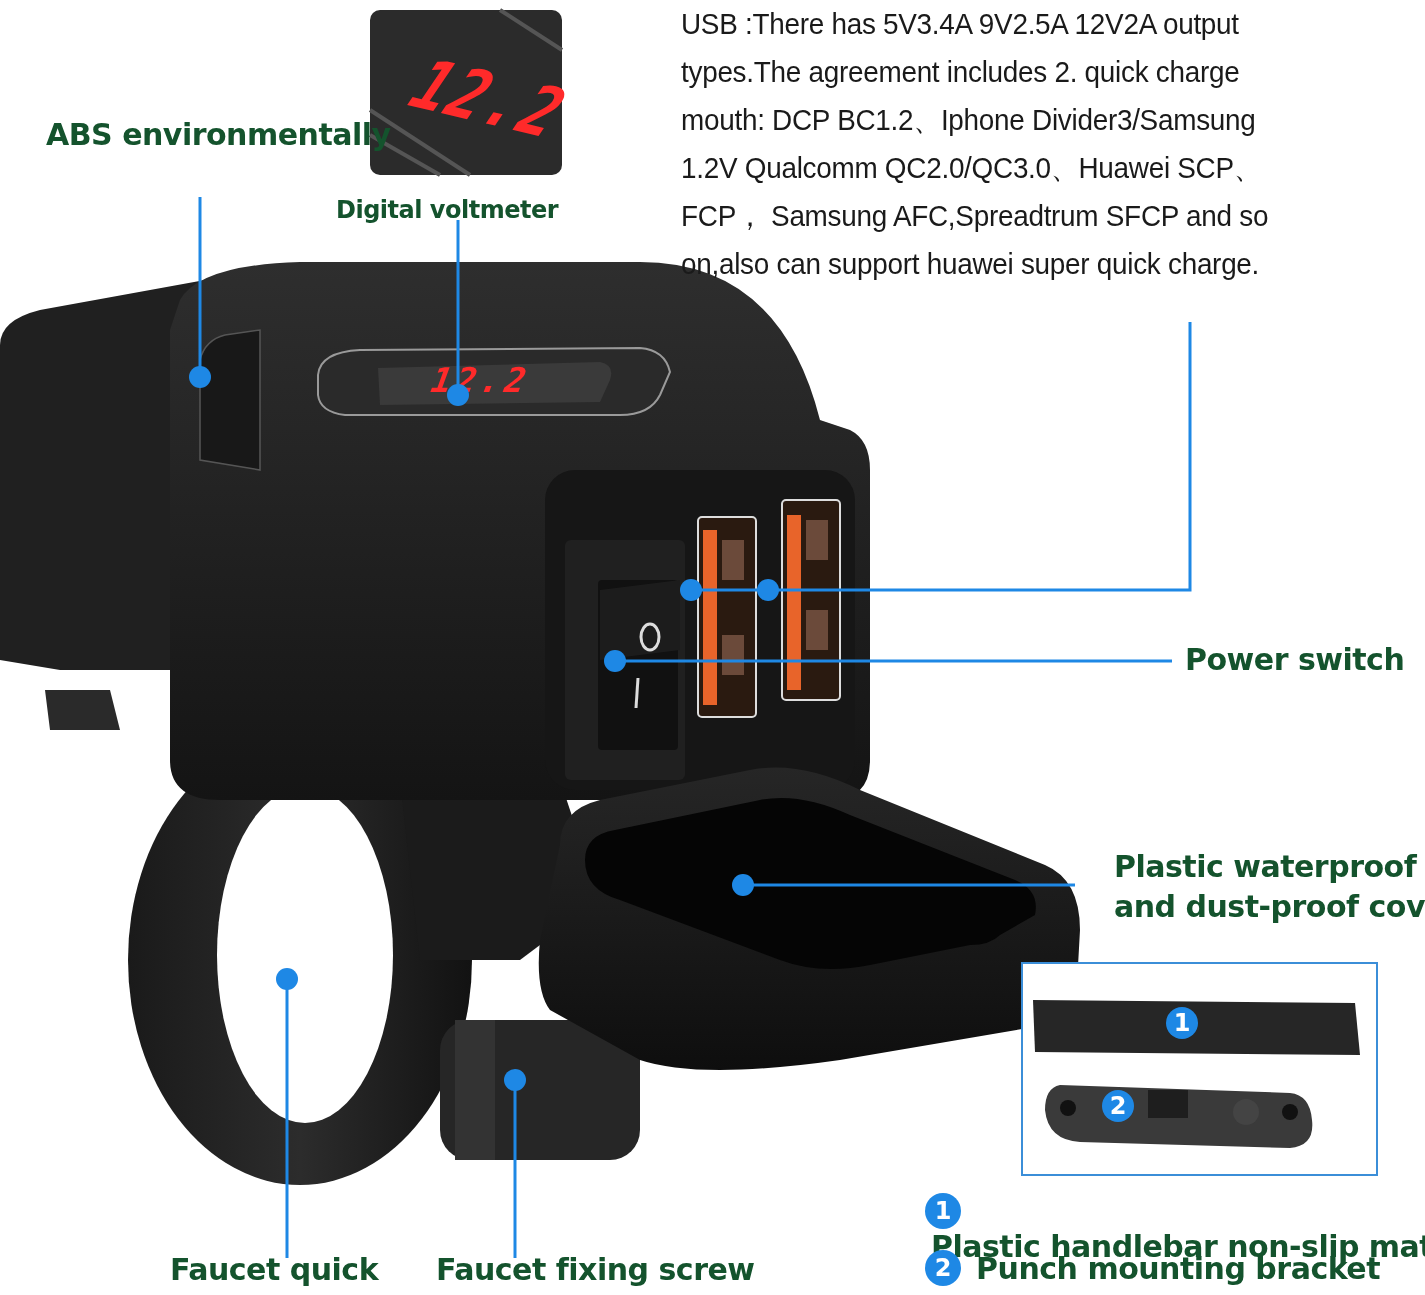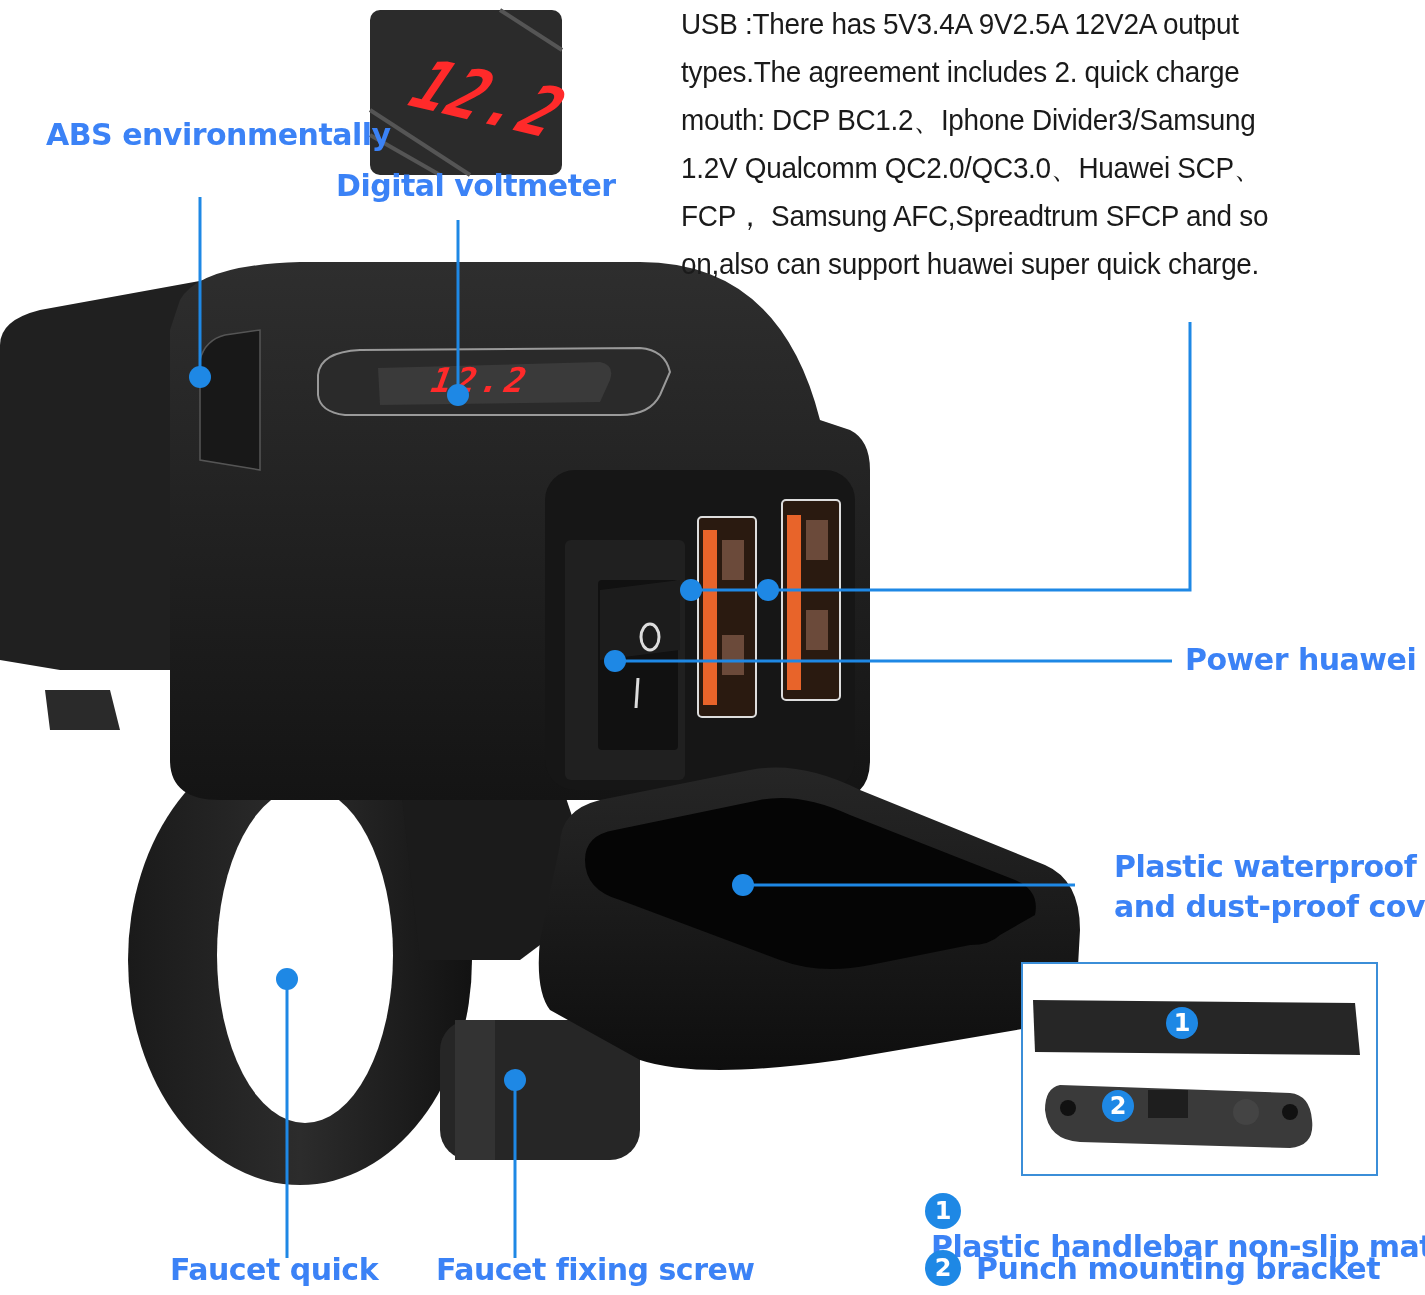--- a/index.html
+++ b/index.html
@@ -1,20 +1,20 @@
 <!DOCTYPE html>
 <html><head>
 <meta charset="utf-8">
 <style>
   html, body { margin:0; padding:0; background:#ffffff; }
   body { width:1425px; height:1295px; position:relative; overflow:hidden;
          font-family:"DejaVu Sans", sans-serif; color:#1a1a1a; }
   .abs { position:absolute; }
   .label { position:absolute; font-family:"DejaVu Sans", sans-serif; font-weight:bold;
-           color:#3b82f6; letter-spacing:-0.5px; white-space:nowrap; }
+           color:#14532d; letter-spacing:-0.5px; white-space:nowrap; }
   .spec { position:absolute; left:681px; top:0px; width:745px;
           font-family:"Liberation Sans", sans-serif; font-size:30px; line-height:48px;
           color:#1a1a1a; letter-spacing:-0.3px; transform:scaleX(0.93); transform-origin:left top; }
   .spec div { white-space:nowrap; }
   svg.art { position:absolute; left:0; top:0; }
   .num-badge { position:absolute; width:32px; height:32px; border-radius:50%;
                display:flex; align-items:center; justify-content:center;
                color:#fff; font-family:"DejaVu Sans", sans-serif; font-weight:bold; font-size:24px; }
 </style>
 </head>
@@ -130,23 +130,23 @@
   <div>mouth: DCP BC1.2、Iphone Divider3/Samsung</div>
   <div>1.2V Qualcomm QC2.0/QC3.0、Huawei SCP、</div>
   <div>FCP，  Samsung AFC,Spreadtrum SFCP and so</div>
   <div>on,also can support huawei super quick charge.</div>
 </div>
 
 <div class="label" style="left:46px; top:113px; font-size:30px; line-height:44px;">
   <div>ABS environmentally</div>
 </div>
 
-<div class="label" style="left:336px; top:168px; font-size:30px;">Digital voltmeter</div>
+<div class="label" style="left:336px; top:196px; font-size:24px;">Digital voltmeter</div>
 
-<div class="label" style="left:1185px; top:642px; font-size:30px;">Power huawei</div>
+<div class="label" style="left:1185px; top:642px; font-size:30px;">Power switch</div>
 
 <div class="label" style="left:1114px; top:847px; font-size:30px; line-height:40px;">
   <div>Plastic waterproof</div>
   <div>and dust-proof cover</div>
 </div>
 
 <div class="label" style="left:170px; top:1252px; font-size:30px;">Faucet quick</div>
 <div class="label" style="left:423px; top:1252px; font-size:30px;margin-left:13px;">Faucet fixing screw</div>
 
 <div class="num-badge" style="left:1166px; top:1007px; background:#1e88e5;">1</div>

